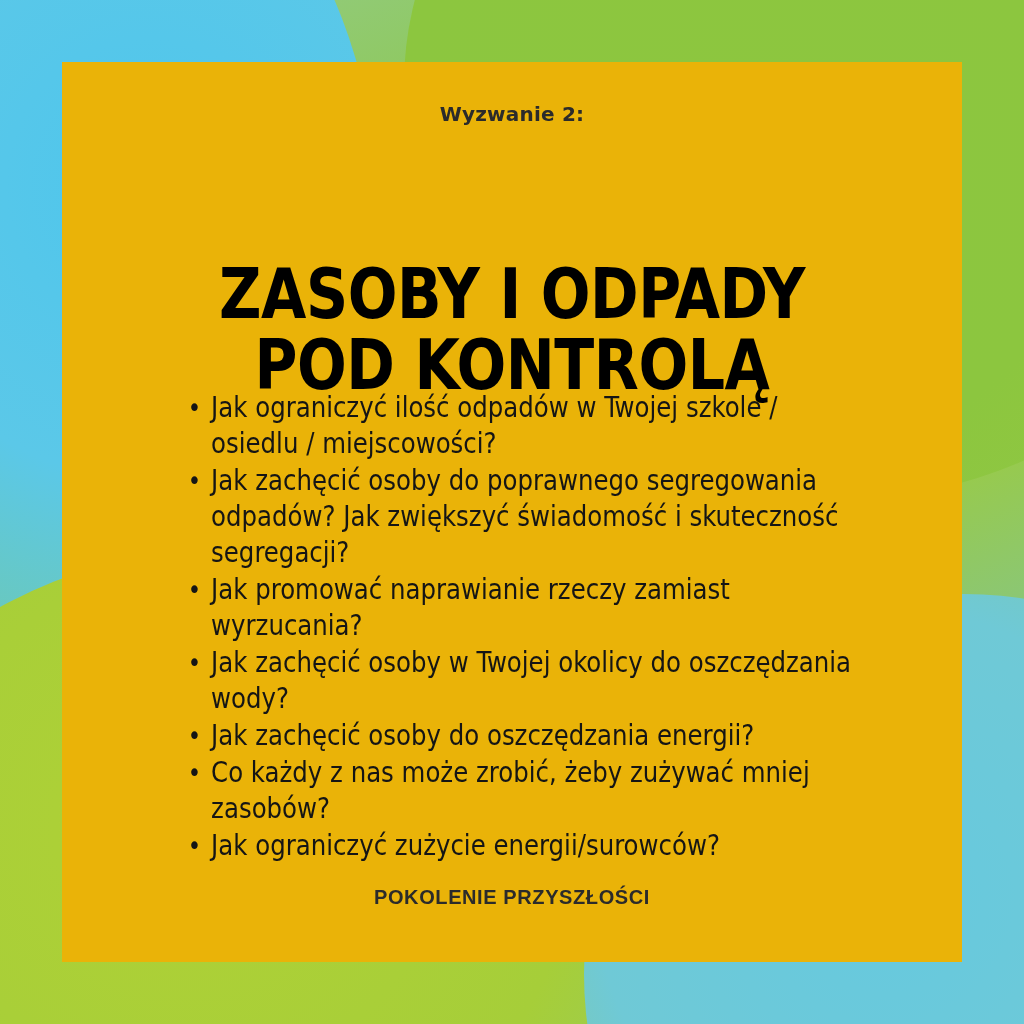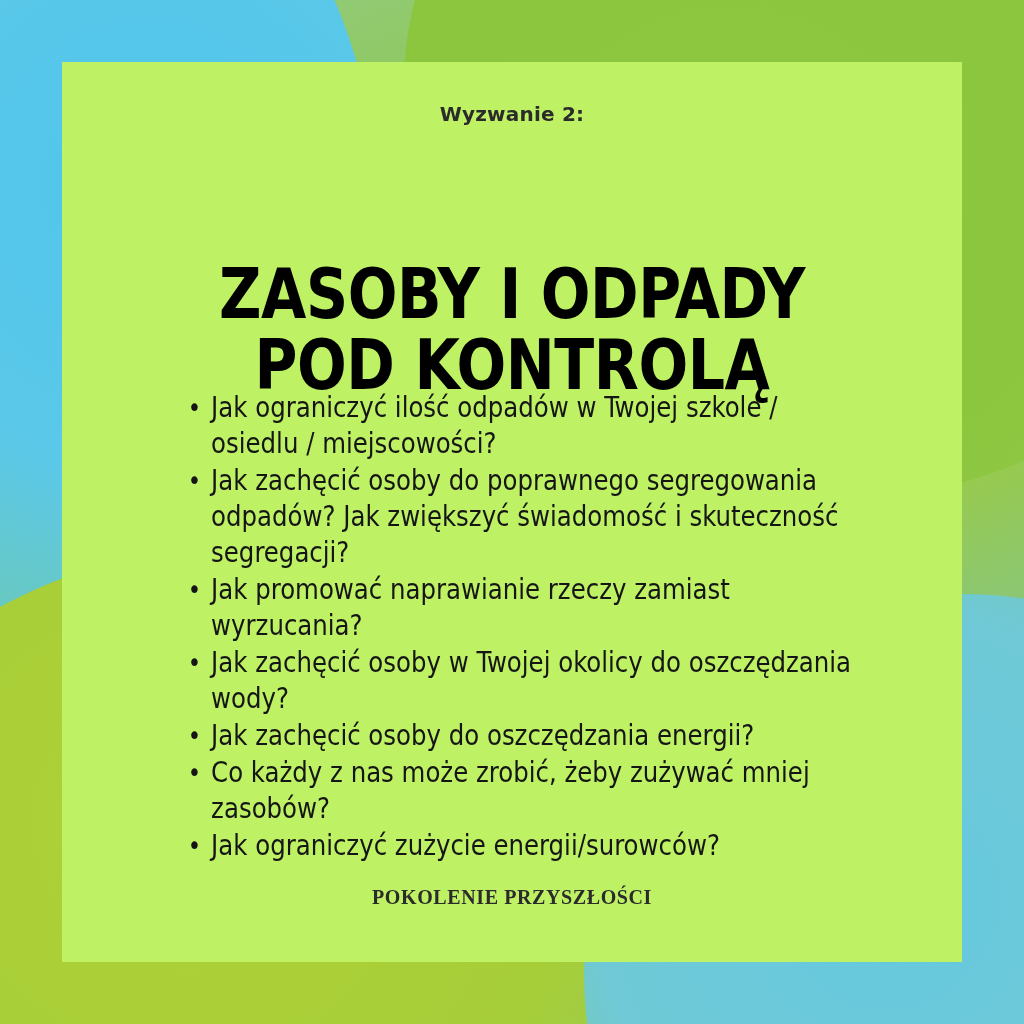--- a/index.html
+++ b/index.html
@@ -70,21 +70,21 @@
     background: radial-gradient(ellipse at 38% 58%, #8DC63F 0%, #8CC63F 48%, rgba(140,198,63,0.7) 70%, rgba(140,198,63,0) 88%);
   }
 
   
   .card {
     position: absolute;
     left: 62px;
     top: 62px;
     width: 900px;
     height: 900px;
-    background: #bef264;
+    background: #eab308;
     box-sizing: border-box;
     padding: 0;
   }
 
   .eyebrow {
     position: absolute;
     top: 40px;
     left: 0;
     right: 0;
     text-align: center;
@@ -148,21 +148,21 @@
   .footer {
     position: absolute;
     bottom: 53px;
     left: 0;
     right: 0;
     text-align: center;
     font-size: 20px;
     font-weight: 700;
     letter-spacing: 0.6px;
     color: #2B2B2B;
-    font-family: Liberation Serif, serif;
+    font-family: Liberation Sans, sans-serif;
   }
 </style>
 </head>
 <body>
 
 <div class="slide">
 
   <div class="bg-base"></div>
   <div class="bg-blob-green-top"></div>
   <div class="bg-blob-cyan-left"></div>

